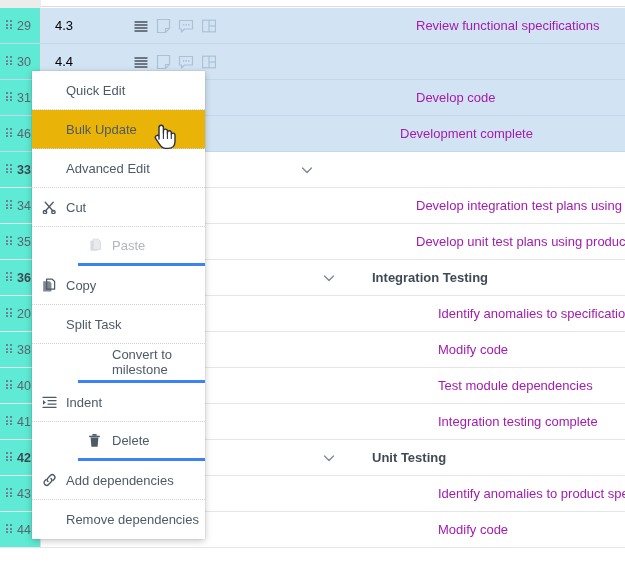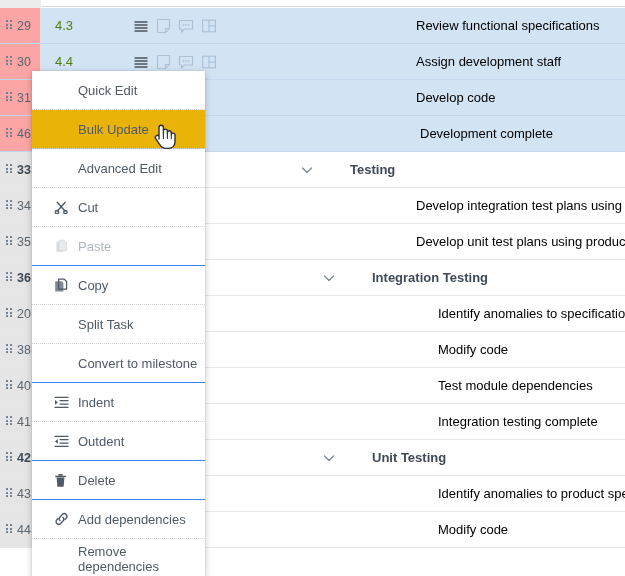--- a/index.html
+++ b/index.html
@@ -45,27 +45,27 @@
     width: 625px;
   }
   .row {
     position: relative;
     height: 36px;
     box-sizing: border-box;
     border-bottom: 1px solid #e4e7ea;
     background: #ffffff;
   }
   .row.sel { background: #d2e3f3; border-bottom-color: #c3d8ec; }
-  .row.sel .gutter { background: #fca5a5; }
+  .row.sel .gutter { background: #5eead4; }
 
   .gutter {
     position: absolute;
     left: 0; top: 0;
     width: 41px; height: 100%;
-    background: #e5e5e5;
+    background: #5eead4;
     box-sizing: border-box;
     border-right: 1px solid #e0e0e0;
     display: flex;
     align-items: center;
     gap: 4px;
     padding-left: 6px;
   }
   .handle {
     width: 7px; height: 11px;
     display: grid;
@@ -81,21 +81,21 @@
     letter-spacing: .1px;
   }
   .row.bold .rownum { font-weight: bold; color: #3f4a56; }
 
   .wbs {
     position: absolute;
     left: 55px; top: 0;
     height: 100%;
     display: flex; align-items: center;
     font-size: 13px;
-    color: #4d7c0f;
+    color: #000000;
   }
 
   .icons {
     position: absolute;
     left: 133px; top: 0;
     height: 100%;
     display: flex; align-items: center;
     gap: 7px;
   }
   .icn { display: block; flex: none; }
@@ -105,21 +105,21 @@
   .chev {
     position: absolute;
     top: 0; height: 100%;
     display: flex; align-items: center;
   }
   .taskname {
     position: absolute;
     top: 0; height: 100%;
     display: flex; align-items: center;
     font-size: 13px;
-    color: #000000;
+    color: #a21caf;
     white-space: nowrap;
   }
   .taskname.summary { font-weight: bold; color: #3f4a56; }
 
   
   #ctxmenu {
     position: absolute;
     left: 32px;
     top: 71px;
     width: 173px;
@@ -130,34 +130,34 @@
     overflow: hidden;
   }
   .mi {
     position: relative;
     height: 39px;
     box-sizing: border-box;
     display: flex;
     align-items: center;
     font-size: 13px;
     color: #4e5a66;
-    padding-left: 22px;
+    padding-left: 10px;
     cursor: default;
     background: #fff;
   }
   .mi .mi-ico {
     width: 22px;
     flex: none;
     display: flex;
     align-items: center;
     justify-content: flex-start;
   }
   .mi .mi-label { padding-left: 2px; }
   .mi.dotted { border-bottom: 1px dotted #cfd4d9; }
-  .mi.solid  { border-bottom: 1px solid #3b82f6; }
+  .mi.solid  { border-bottom: 3px solid #3b82f6; margin-left: 46px; }
   .mi.hl { background: #eab308; }
   .mi.disabled { color: #b1b7bd; }
   .mi.disabled .mi-ico { opacity: .45; }
 
   
   #cursor {
     position: absolute;
     left: 152px; top: 120px;
     z-index: 60;
     pointer-events: none;
@@ -247,21 +247,20 @@
               <circle cx="8.2" cy="6.8" r="0.85"></circle>
               <circle cx="10.8" cy="6.8" r="0.85"></circle>
             </g>
           </svg>
           <svg class="icn dim" width="16" height="16" viewBox="0 0 16 16">
             <rect x="1.6" y="2.2" width="12.8" height="11.6" fill="none" stroke="#8aa3bd" stroke-width="1.2"></rect>
             <line x1="8" y1="2.2" x2="8" y2="13.8" stroke="#8aa3bd" stroke-width="1.2"></line>
             <line x1="8" y1="8" x2="14.4" y2="8" stroke="#8aa3bd" stroke-width="1.2"></line>
           </svg>
         </div>
-        <div class="taskname" style="left: 416px;">Assign development staff</div>
       </div>
       <div class="row sel">
         <div class="gutter">
           <span class="handle">
             <i></i>
             <i></i>
             <i></i>
             <i></i>
             <i></i>
             <i></i>
@@ -289,21 +288,21 @@
           </span>
           <span class="rownum">46</span>
         </div>
         <div class="icons" style="left: 190px;">
           <svg class="icn ghost" width="16" height="16" viewBox="0 0 16 16">
             <rect x="1.6" y="2.2" width="12.8" height="11.6" fill="none" stroke="#8aa3bd" stroke-width="1.2"></rect>
             <line x1="8" y1="2.2" x2="8" y2="13.8" stroke="#8aa3bd" stroke-width="1.2"></line>
             <line x1="8" y1="8" x2="14.4" y2="8" stroke="#8aa3bd" stroke-width="1.2"></line>
           </svg>
         </div>
-        <div class="taskname" style="left: 420px;">Development complete</div>
+        <div class="taskname" style="left: 400px;">Development complete</div>
       </div>
       <div class="row bold">
         <div class="gutter">
           <span class="handle">
             <i></i>
             <i></i>
             <i></i>
             <i></i>
             <i></i>
             <i></i>
@@ -315,21 +314,20 @@
             <rect x="1.6" y="2.2" width="12.8" height="11.6" fill="none" stroke="#8aa3bd" stroke-width="1.2"></rect>
             <line x1="8" y1="2.2" x2="8" y2="13.8" stroke="#8aa3bd" stroke-width="1.2"></line>
             <line x1="8" y1="8" x2="14.4" y2="8" stroke="#8aa3bd" stroke-width="1.2"></line>
           </svg>
         </div>
         <div class="chev" style="left: 300px;">
           <svg class="icn " width="14" height="14" viewBox="0 0 14 14">
             <path d="M2.5 5 L7 9.5 L11.5 5" fill="none" stroke="#7b8894" stroke-width="1.3" stroke-linecap="round" stroke-linejoin="round"></path>
           </svg>
         </div>
-        <div class="taskname summary" style="left: 350px;">Testing</div>
       </div>
       <div class="row">
         <div class="gutter">
           <span class="handle">
             <i></i>
             <i></i>
             <i></i>
             <i></i>
             <i></i>
             <i></i>
@@ -610,34 +608,20 @@
             <line x1="6" y1="8" x2="14" y2="8"></line>
             <line x1="1" y1="11.4" x2="14" y2="11.4"></line>
           </g>
           <path d="M1 4 L3.9 6.4 L1 8.8 Z" fill="#4e5a66"></path>
         </svg>
       </span>
       <span class="mi-label">Indent</span>
     </div>
     <div class="mi solid">
       <span class="mi-ico">
-        <svg class="icn " width="15" height="13" viewBox="0 0 15 13">
-          <g stroke="#4e5a66" stroke-width="1.25" stroke-linecap="round">
-            <line x1="1" y1="1.4" x2="14" y2="1.4"></line>
-            <line x1="6" y1="4.6" x2="14" y2="4.6"></line>
-            <line x1="6" y1="8" x2="14" y2="8"></line>
-            <line x1="1" y1="11.4" x2="14" y2="11.4"></line>
-          </g>
-          <path d="M3.9 4 L1 6.4 L3.9 8.8 Z" fill="#4e5a66"></path>
-        </svg>
-      </span>
-      <span class="mi-label">Outdent</span>
-    </div>
-    <div class="mi solid">
-      <span class="mi-ico">
         <svg class="icn " width="13" height="15" viewBox="0 0 13 15">
           <path d="M4.4 1 H8.6 V2.7 H4.4 Z" fill="#4e5a66"></path>
           <rect x="1.2" y="2.7" width="10.6" height="1.5" fill="#4e5a66"></rect>
           <path d="M2.6 4.5 H10.4 L9.6 13.8 H3.4 Z" fill="#4e5a66"></path>
         </svg>
       </span>
       <span class="mi-label">Delete</span>
     </div>
     <div class="mi dotted">
       <span class="mi-ico">

